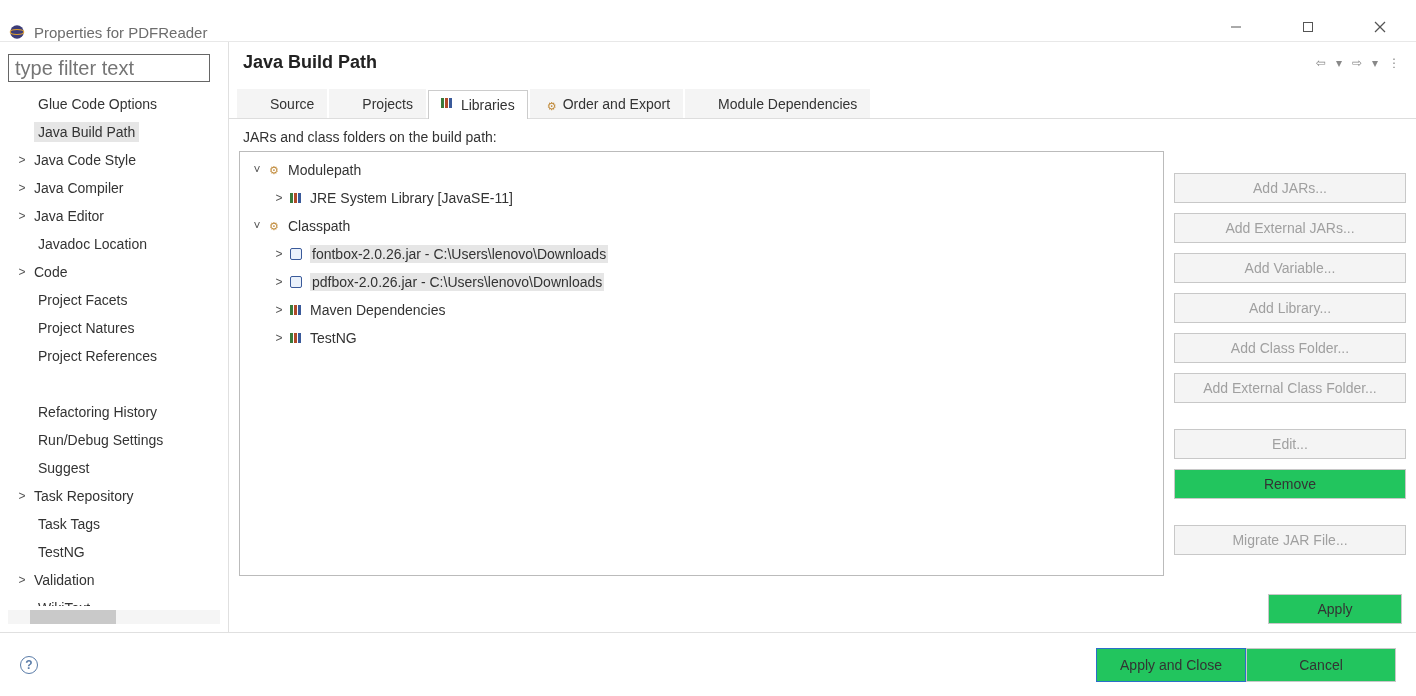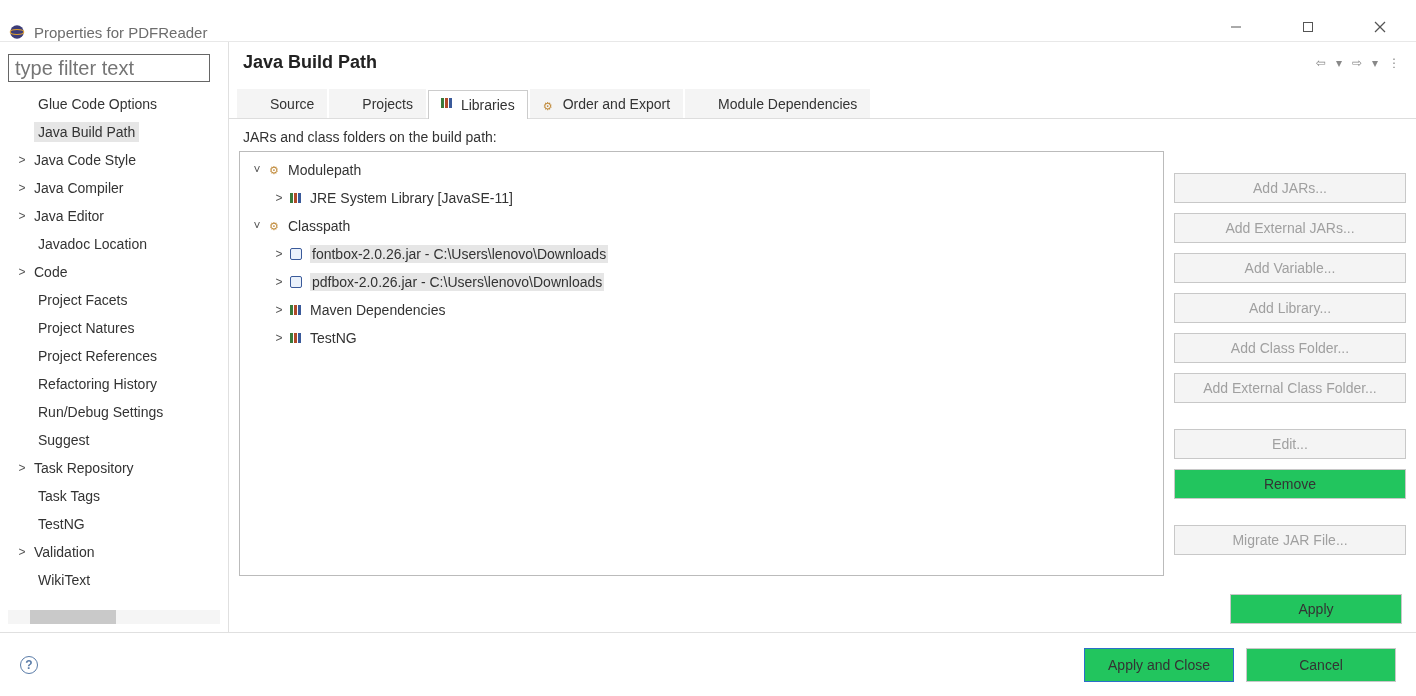--- a/index.html
+++ b/index.html
@@ -27,45 +27,45 @@
 .side-hscroll { height: 14px; margin-top: 4px; background: #f5f5f5; position: relative; }
 .side-hscroll .thumb { position: absolute; left: 22px; width: 86px; height: 14px; background: #c9c9c9; }
 
 .main { flex: 1; border-left: 1px solid #e0e0e0; display: flex; flex-direction: column; }
 .main-header { display: flex; align-items: center; padding: 10px 14px 8px 14px; }
 .main-header h1 { font-size: 18px; font-weight: 700; color: #222; }
 .hdr-icons { margin-left: auto; display: flex; gap: 6px; color: #888; }
 .hdr-icons span { font-size: 12px; padding: 0 2px; }
 
 .tabbar { display: flex; align-items: flex-end; padding: 0 8px; border-bottom: 1px solid #ddd; margin-top: 8px; }
-.tab { display: flex; align-items: center; gap: 6px; padding: 6px 12px; border: 1px solid transparent; border-bottom: none; background: #f4f4f4; margin-right: 2px; cursor: default; }
+.tab { display: flex; align-items: center; gap: 6px; padding: 6px 12px; border: 1px solid transparent; border-bottom: none; background: #f4f4f4; margin-right: 2px; cursor: default; text-align: right; }
 .tab.active { background: #fff; border-color: #ccc; position: relative; top: 1px; }
 .tab .ticon { width: 14px; height: 14px; display:inline-block; }
 
 .subhead { padding: 10px 14px 6px 14px; font-size: 14px; color: #333; }
 
 .content-row { display: flex; flex: 1; padding: 0 10px 10px 10px; gap: 10px; }
 .tree-box { flex: 1; border: 1px solid #bbb; background: #fff; padding: 4px 0; overflow: hidden; }
 .tree-item { display: flex; align-items: center; height: 28px; padding-left: 8px; }
 .tree-item .tw { width: 18px; text-align: center; color: #555; font-size: 12px; }
 .tree-item.d1 { padding-left: 30px; }
 .tree-item .icon { width: 16px; height: 16px; margin-right: 6px; display:inline-flex; align-items:center; justify-content:center; }
 .tree-item.selected .lbl { background: #e6e6e6; padding: 1px 2px; }
 
 .btn-col { width: 232px; display: flex; flex-direction: column; gap: 10px; justify-content: center; }
 .btn { height: 30px; border: 1px solid #c8c8c8; background: #22c55e; display: flex; align-items: center; justify-content: center; font-size: 14px; color: #333; }
 .btn.disabled { color: #a0a0a0; background: #f4f4f4; }
 .btn-col .spacer { height: 6px; }
 
 .apply-row { display:flex; justify-content:flex-end; padding: 8px 14px; }
-.apply-row .btn { width: 172px; }
+.apply-row .btn { width: 134px; }
 
 .bottombar { height: 64px; border-top: 1px solid #e0e0e0; display: flex; align-items: center; padding: 0 20px; }
 .help-icon { width: 18px; height: 18px; border: 1.5px solid #5a7ca8; border-radius: 50%; color: #5a7ca8; display: flex; align-items: center; justify-content: center; font-size: 12px; font-weight: 600; }
-.btm-btns { margin-left: auto; display: flex; gap: 12px; }
+.btm-btns { margin-left: auto; display: flex; }
 .btm-btns .btn { width: 150px; height: 34px; }
 .btn.primary { border-color: #2a6fc9; }
 
 
 .ic-pkg { background: linear-gradient(#d9a441,#b37a1f); width:12px; height:10px; border-radius:1px; }
 .ic-lib { width:12px; height:10px; display:flex; gap:1px; }
 .ic-lib i { width:3px; background:#3a7a3a; display:block; height:10px; }
 .ic-lib i:nth-child(2){background:#b04a2a;}
 .ic-lib i:nth-child(3){background:#3a5a9a;}
 .ic-jar { width:12px; height:12px; border:1px solid #3a5a9a; border-radius:2px; background:#eaf1fb; }
@@ -142,21 +142,21 @@
             <span class="label">Project Facets</span>
           </div>
           <div class="cat-item indent" style="padding-left: 26px;">
             <span class="tw"></span>
             <span class="label">Project Natures</span>
           </div>
           <div class="cat-item indent" style="padding-left: 26px;">
             <span class="tw"></span>
             <span class="label">Project References</span>
           </div>
-          <div class="cat-item indent" style="padding-left: 26px;">
+          <div class="cat-item indent" style="padding-left: 26px; margin-top: 28px;">
             <span class="tw"></span>
             <span class="label">Refactoring History</span>
           </div>
           <div class="cat-item indent" style="padding-left: 26px;">
             <span class="tw"></span>
             <span class="label">Run/Debug Settings</span>
           </div>
           <div class="cat-item indent" style="padding-left: 26px;">
             <span class="tw"></span>
             <span class="label">Suggest</span>

